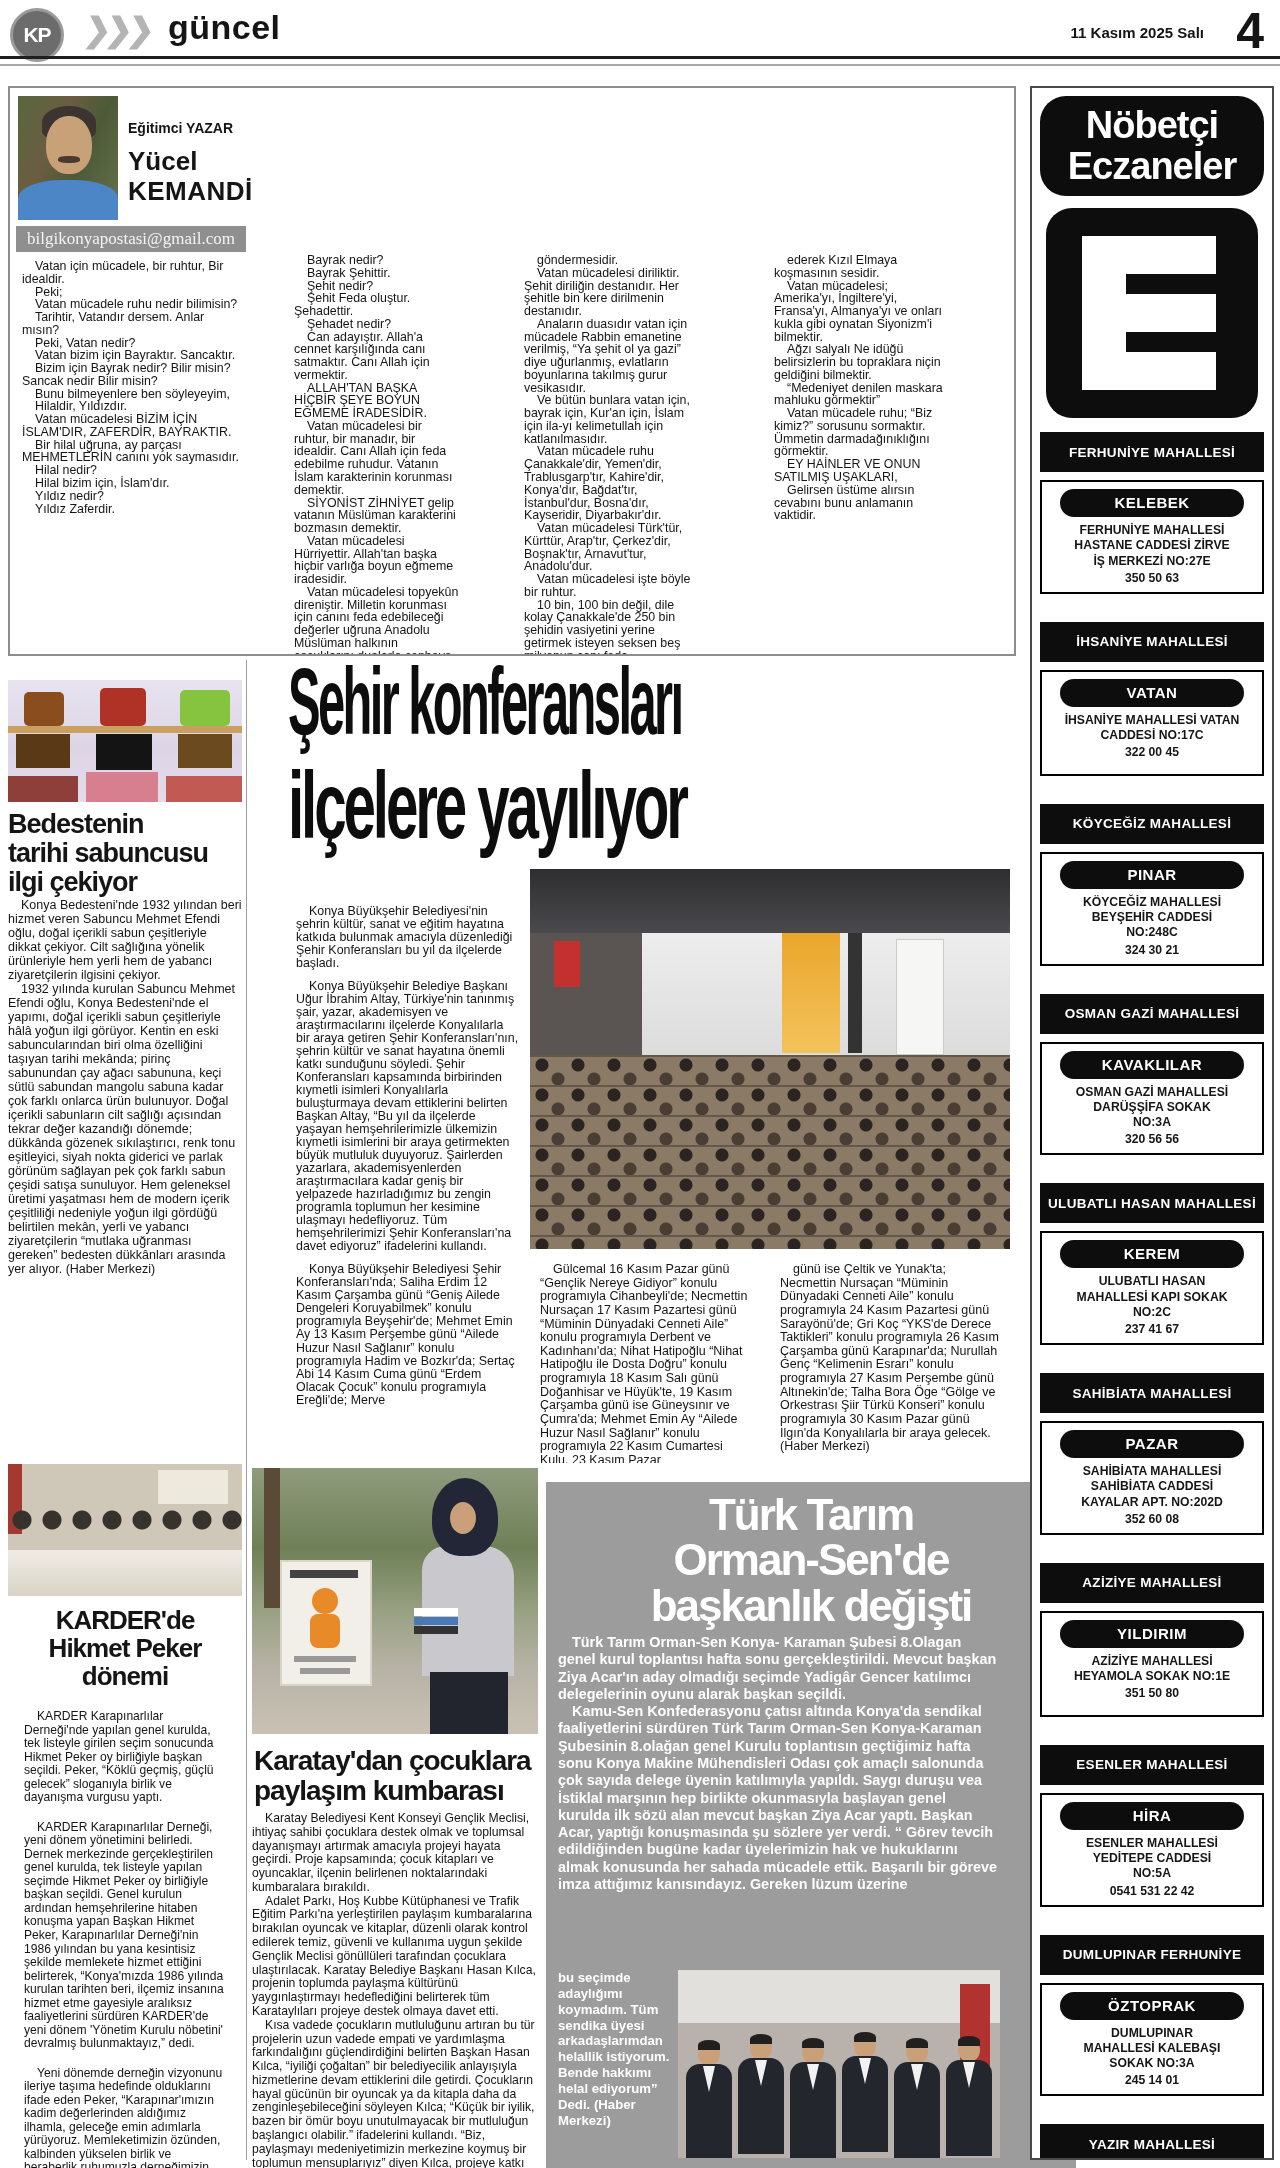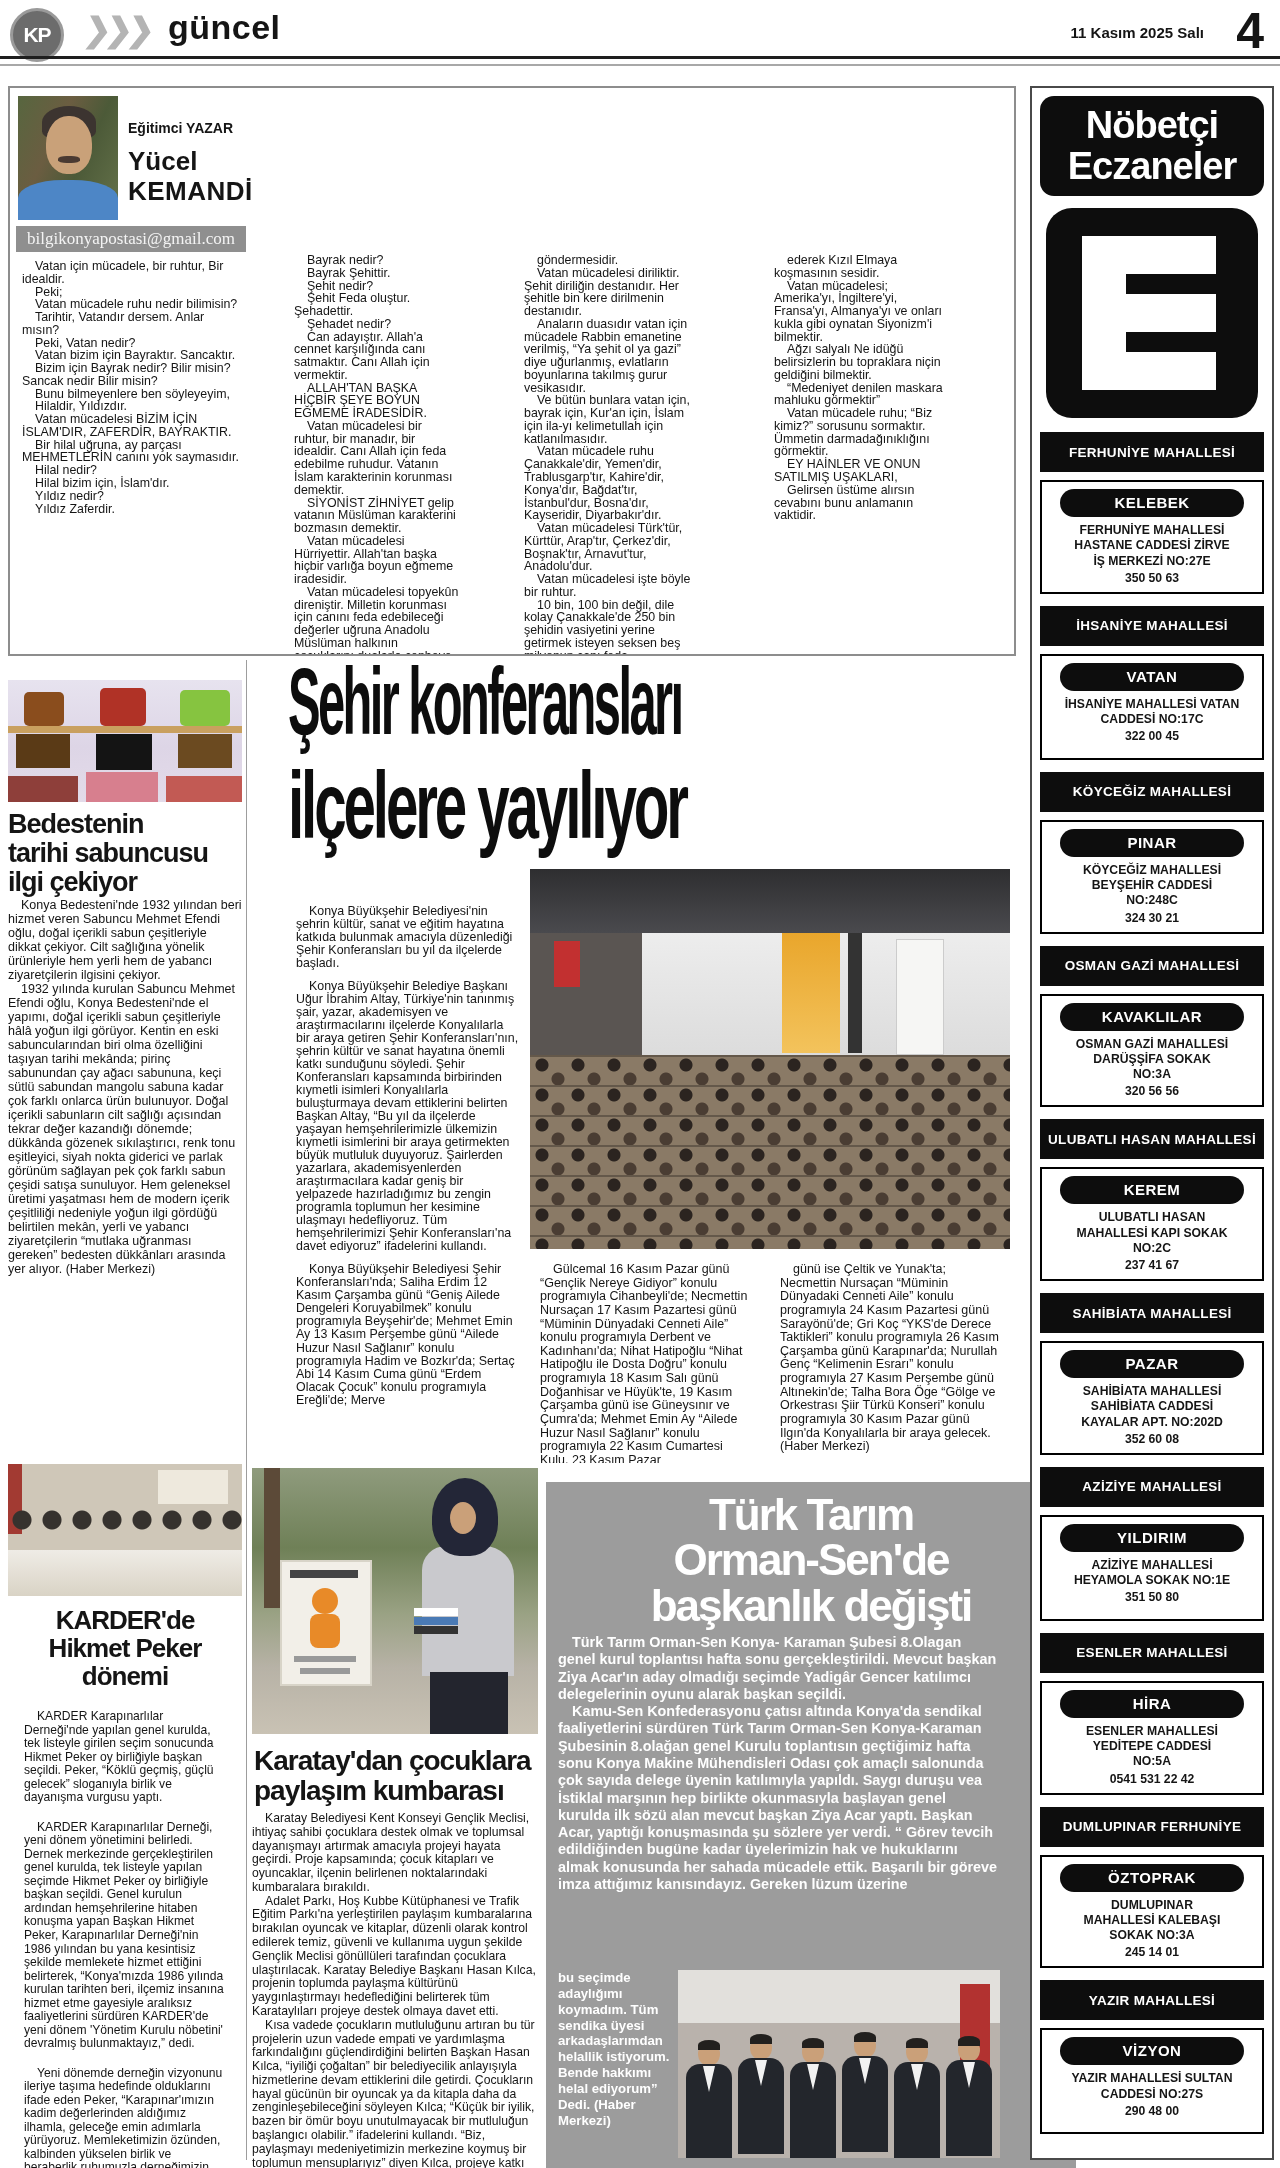--- a/index.html
+++ b/index.html
@@ -133,28 +133,28 @@
   .delegation-photo .flag{position:absolute;right:10px;top:14px;width:30px;height:92px;background:#b23230;}
   .delegation-photo .man{position:absolute;bottom:0;width:50px;height:118px;}
   .delegation-photo .man .hd{position:absolute;left:14px;top:0;width:22px;height:24px;border-radius:50%;background:#caa079;}
   .delegation-photo .man .hr{position:absolute;left:14px;top:-2px;width:22px;height:10px;border-radius:50% 50% 0 0;background:#22201e;}
   .delegation-photo .man .bd{position:absolute;left:2px;top:22px;width:46px;height:96px;border-radius:14px 14px 0 0;background:#23262c;}
   .delegation-photo .man .sh{position:absolute;left:19px;top:24px;width:12px;height:26px;background:#f2f2f2;clip-path:polygon(0 0,100% 0,50% 100%);}
 
   
   .sidebar{left:1030px;top:86px;width:244px;height:2074px;border:2px solid #4a4a4a;background:#fff;
            box-sizing:border-box;padding:8px;overflow:hidden;}
-  .ph-title{background:#0d0d0d;color:#fff;border-radius:14px;height:100px;display:flex;align-items:center;justify-content:center;
+  .ph-title{background:#0d0d0d;color:#fff;border-radius:26px;height:100px;display:flex;align-items:center;justify-content:center;
             text-align:center;font-size:38px;line-height:1.08;font-weight:800;white-space:pre-line;letter-spacing:-1px;}
   .e-logo{margin:12px auto 14px auto;width:212px;height:210px;background:#0d0d0d;border-radius:26px;position:relative;}
   .e-logo .bar{position:absolute;left:36px;top:28px;width:44px;height:154px;background:#fff;}
   .e-logo .a1{position:absolute;left:74px;top:28px;width:96px;height:38px;background:#fff;}
   .e-logo .a2{position:absolute;left:74px;top:86px;width:96px;height:38px;background:#fff;}
   .e-logo .a3{position:absolute;left:74px;top:144px;width:96px;height:38px;background:#fff;}
-  .ph-sec{margin-bottom:12px;}
+  .ph-sec{margin-bottom:28px;}
   .ph-district{background:#0d0d0d;color:#fff;height:40px;display:flex;align-items:center;justify-content:center;
                font-size:13.5px;font-weight:800;letter-spacing:0.3px;}
   .ph-box{border:2px solid #000000;margin-top:8px;padding:7px 6px;min-height:106px;box-sizing:border-box;}
   .ph-pill{background:#0d0d0d;color:#fff;border-radius:15px;height:28px;line-height:28px;width:88%;margin:0 auto;
            text-align:center;font-size:15px;font-weight:800;letter-spacing:0.5px;}
   .ph-addr{margin-top:6px;text-align:center;font-size:12.2px;line-height:1.25;font-weight:700;white-space:pre-line;}
   .ph-phone{margin-top:2px;text-align:center;font-size:12.2px;font-weight:700;}
 
   .prewrap{white-space:pre-line;}
 </style>

